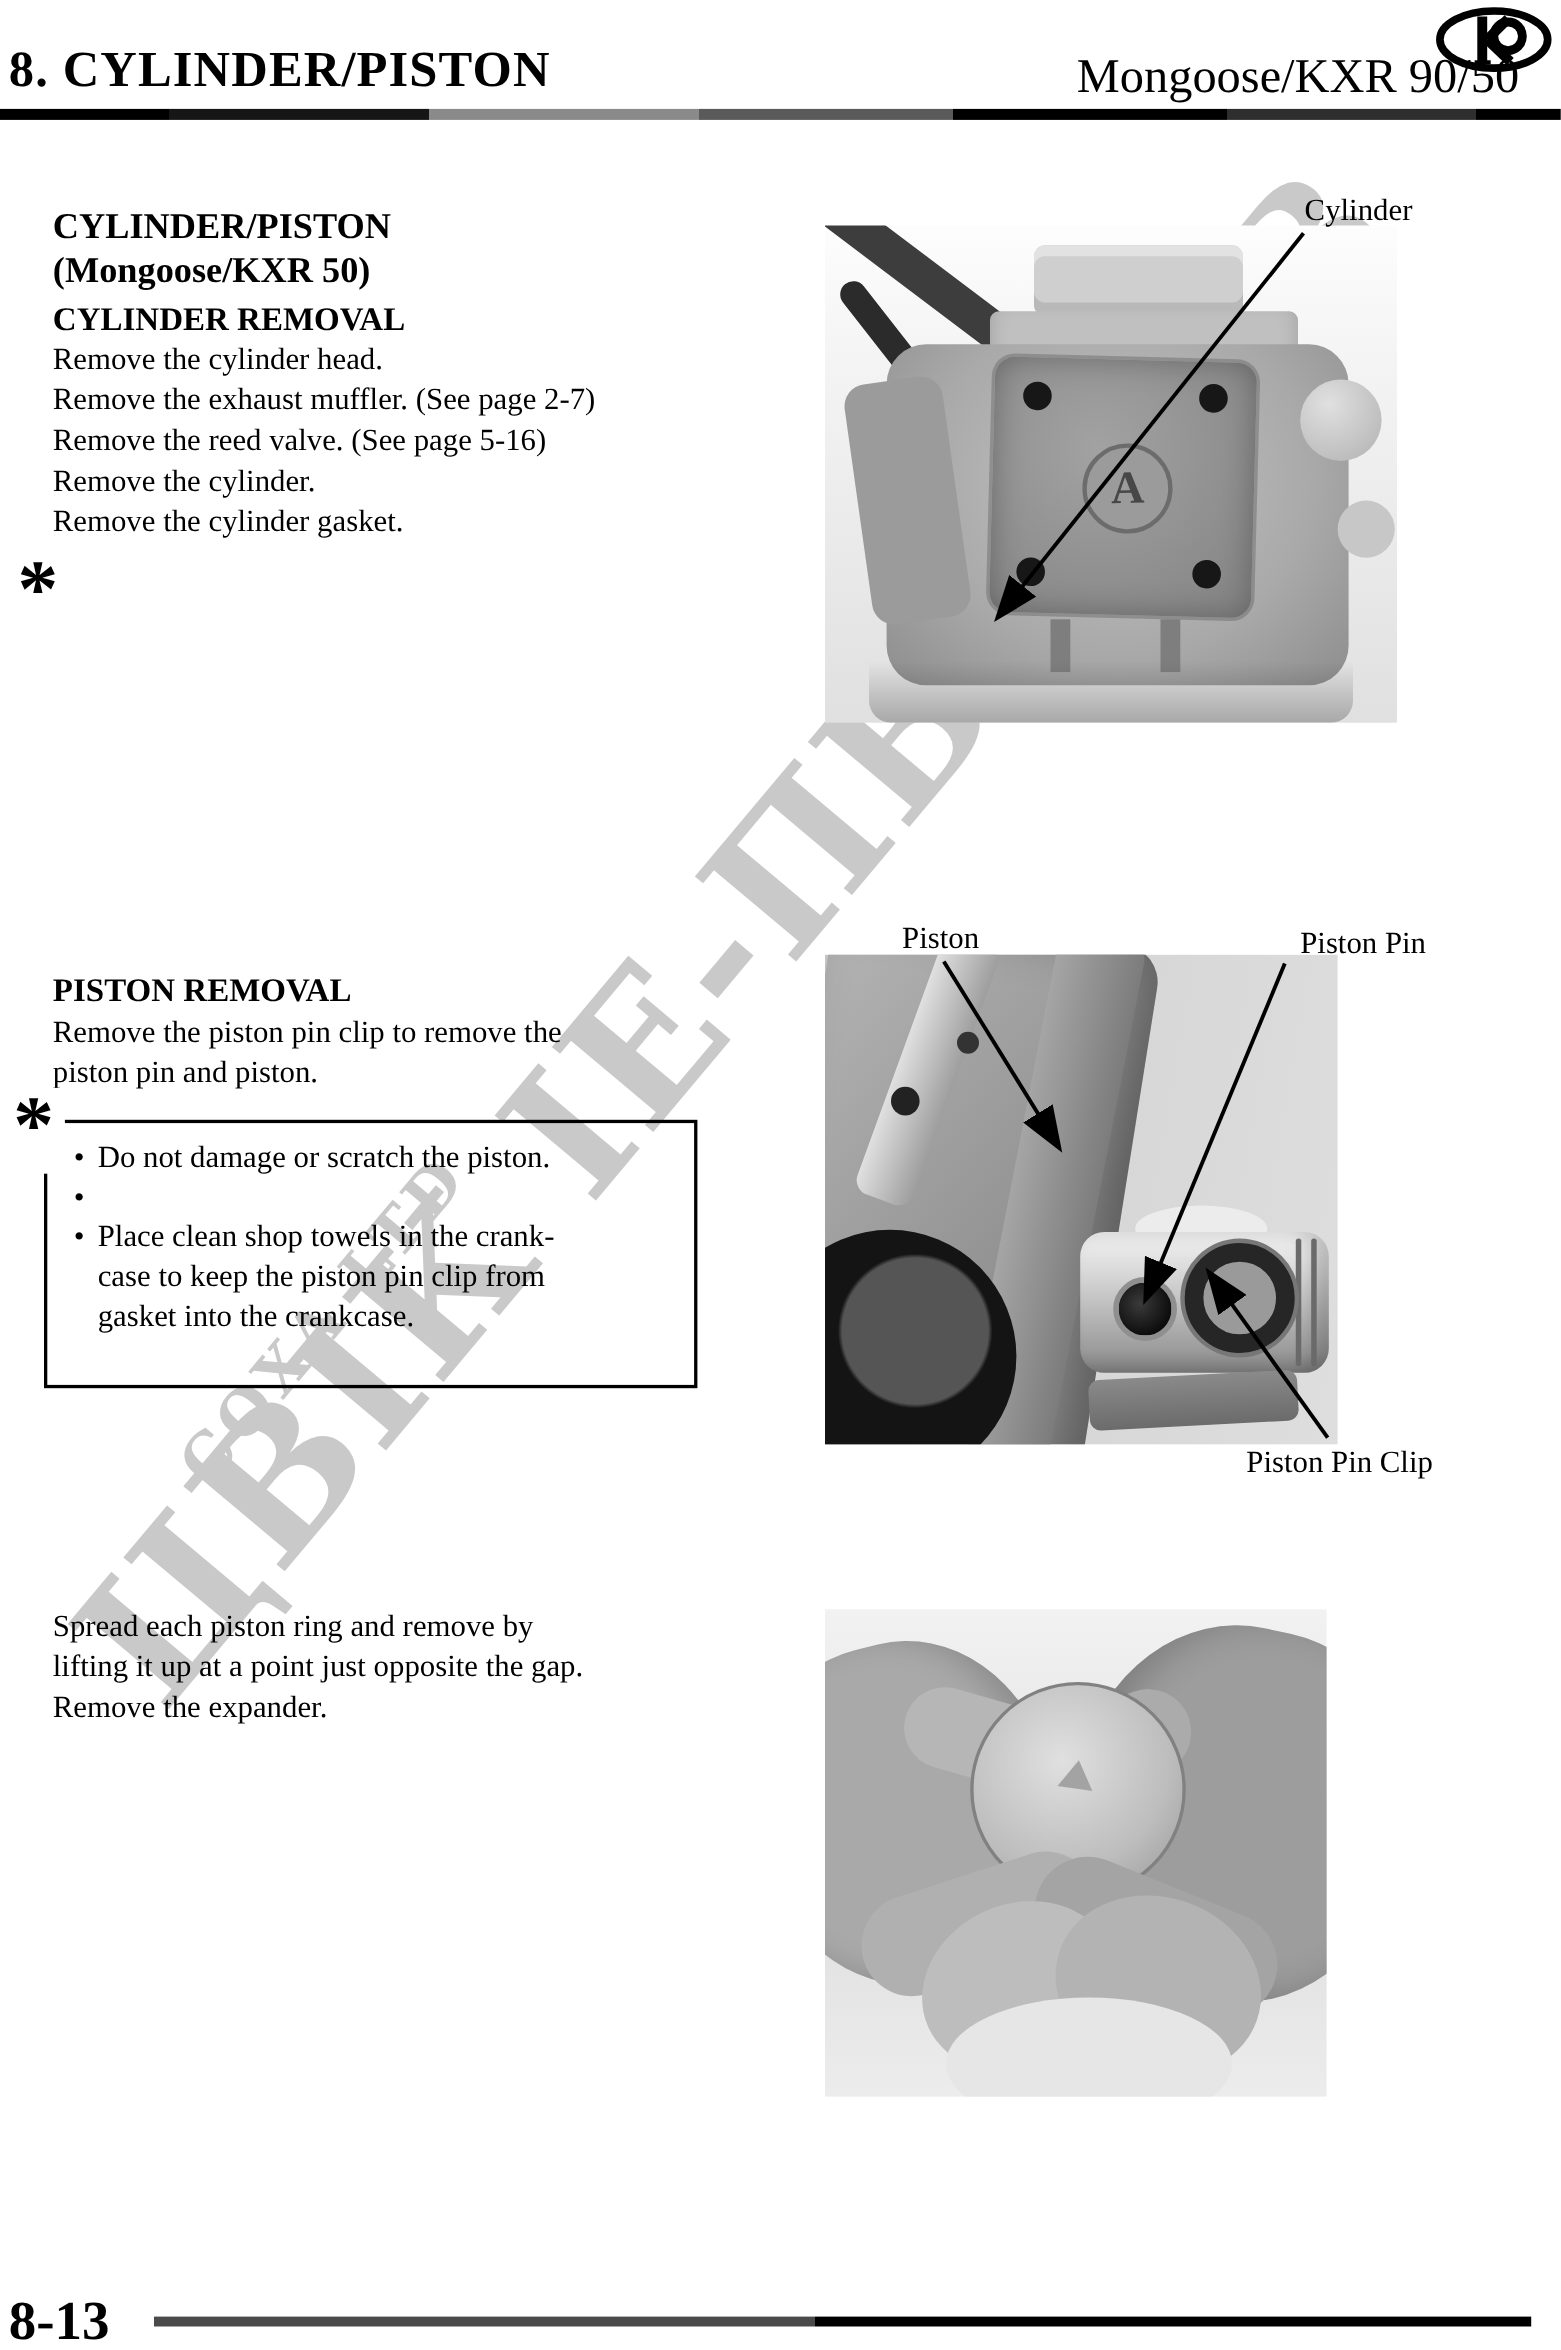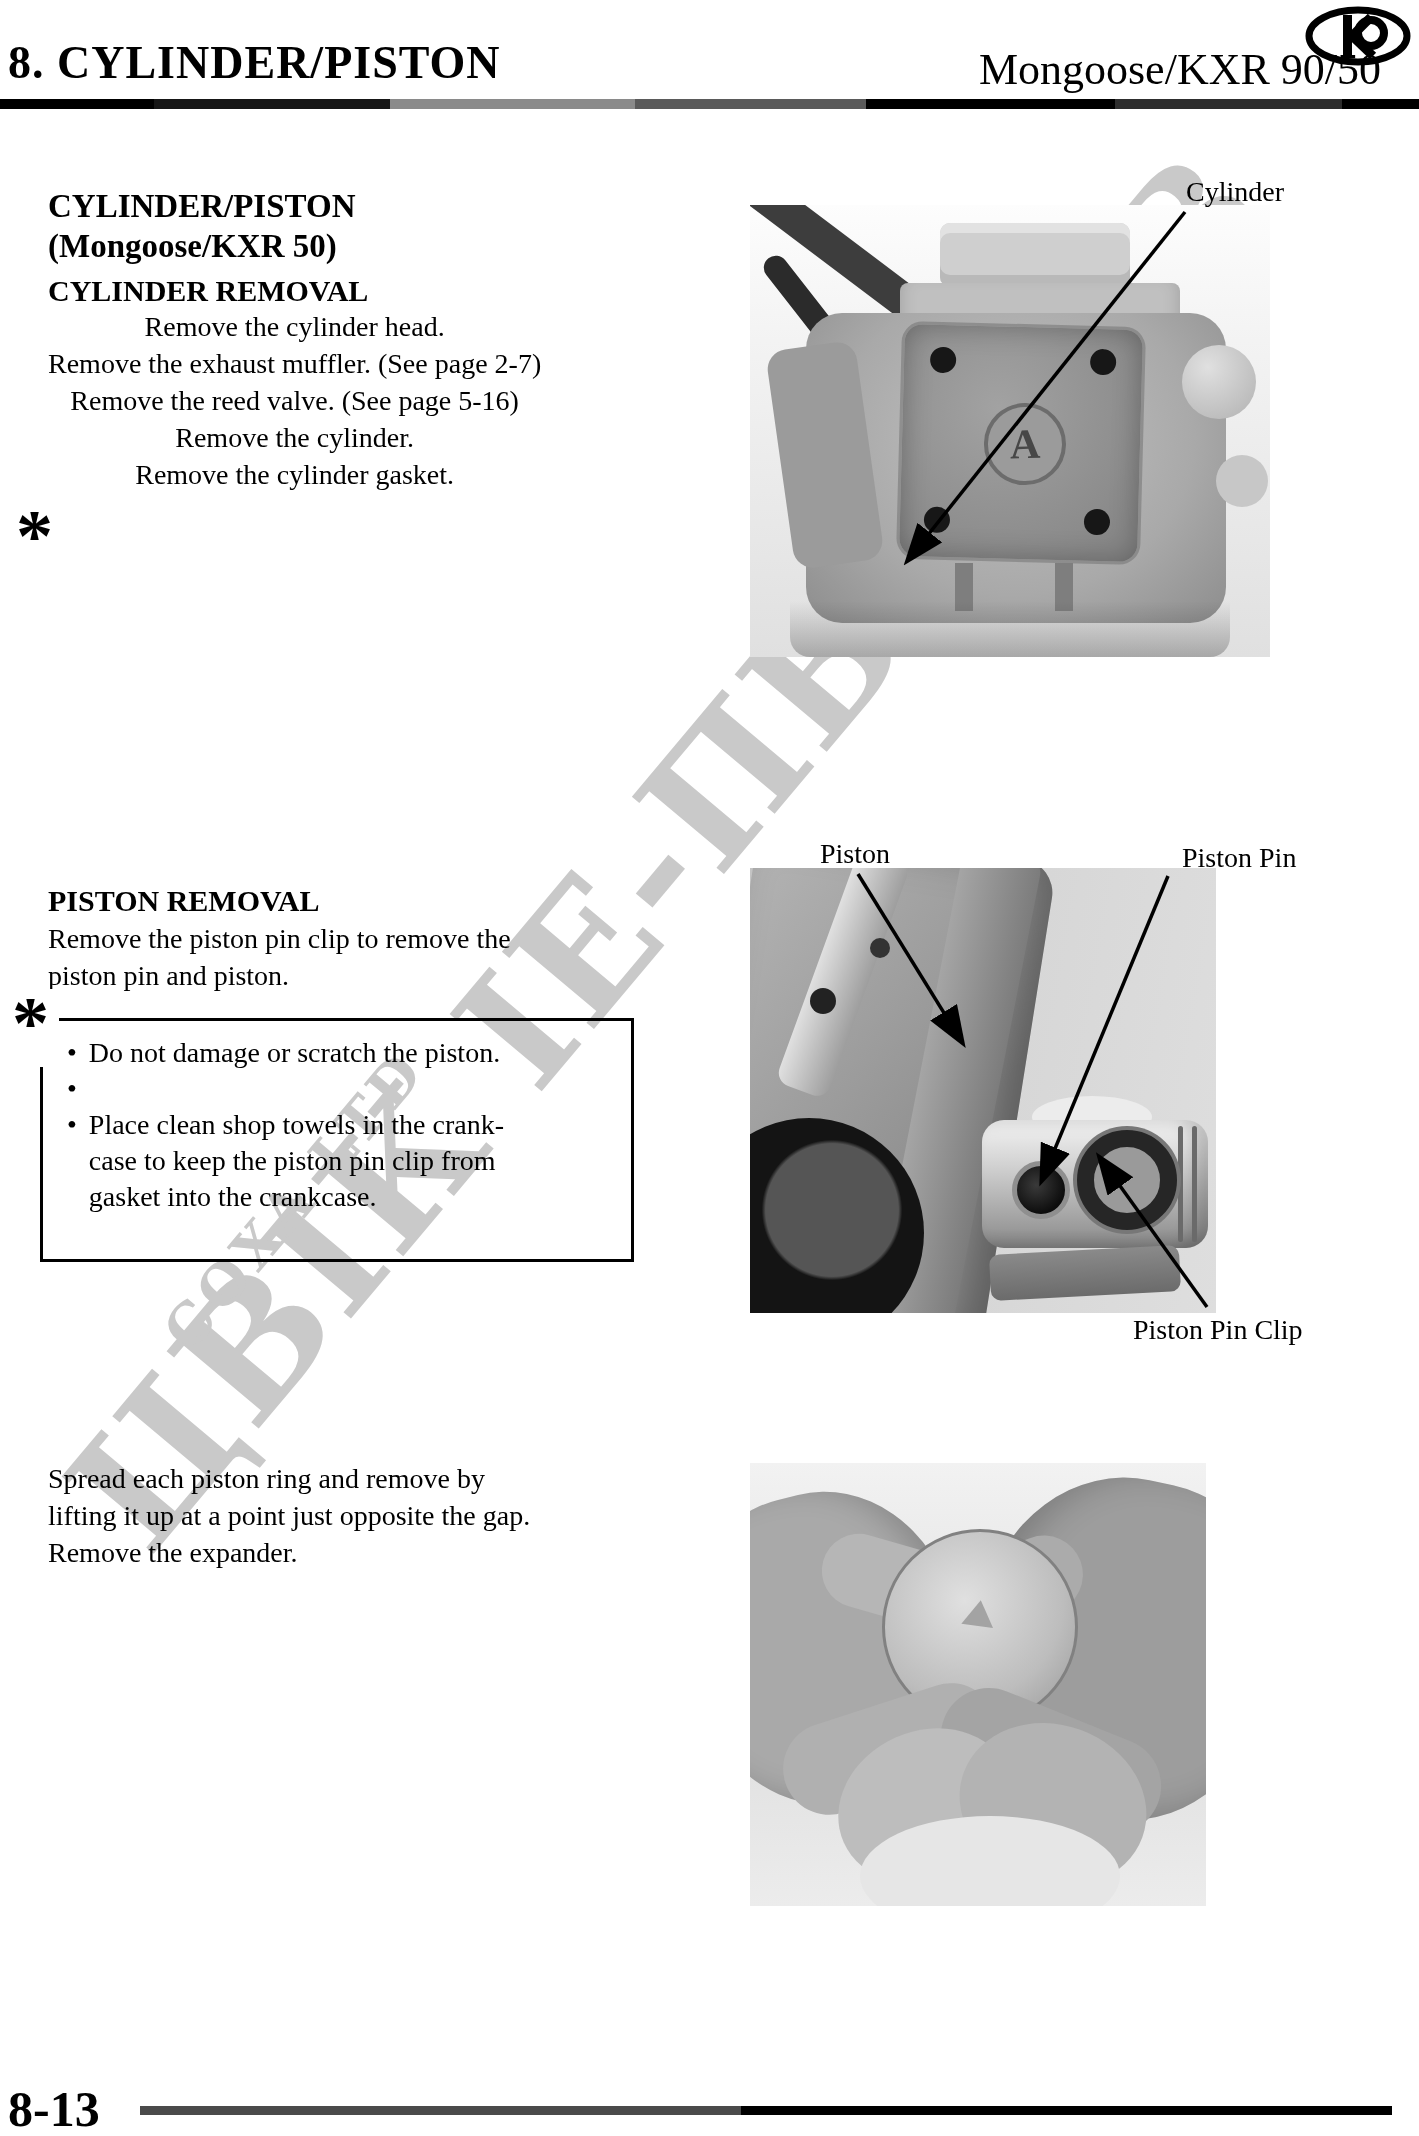--- a/index.html
+++ b/index.html
@@ -22,21 +22,21 @@
       #8a8a8a 390px,#8a8a8a 635px,#5a5a5a 635px,#5a5a5a 866px,#000 866px,#000 1115px,
       #2e2e2e 1115px,#2e2e2e 1342px,#000 1342px,#000 100%);}
 
   
   .txt{position:absolute;left:48px;z-index:4;white-space:pre-line;}
   .sec-title{font-size:33px;font-weight:bold;line-height:40px;}
   .t1{top:186px;} .t2{top:226px;}
   .sec-head{font-size:30px;font-weight:bold;}
   .h-cyl{top:274px;} .h-pis{top:884px;}
   .body{font-size:28px;line-height:37px;}
-  .b-cyl{top:308px;text-align:center;} .b-pis{top:920px;width:600px;} .b-tail{top:1460px;width:620px;}
+  .b-cyl{top:308px;} .b-pis{top:920px;width:600px;} .b-tail{top:1460px;width:620px;}
 
   
   .note-box{position:absolute;border:3px solid #000;z-index:4;background:transparent;}
   .nb1{left:42px;top:531px;width:578px;height:100px;}
   .nb2{left:40px;top:1018px;width:588px;height:238px;}
   .note-text{margin:4px 10px 0 36px;font-size:28px;line-height:36px;white-space:pre-line;}
   .note-star{position:absolute;z-index:5;background:#fff;font-size:74px;line-height:0.92;
              font-weight:bold;padding:0 10px 10px 4px;}
   .ns1{left:12px;top:502px;} .ns2{left:8px;top:989px;}
   .note-list{list-style:none;margin:14px 8px 0 0;padding:0 6px 0 24px;}

